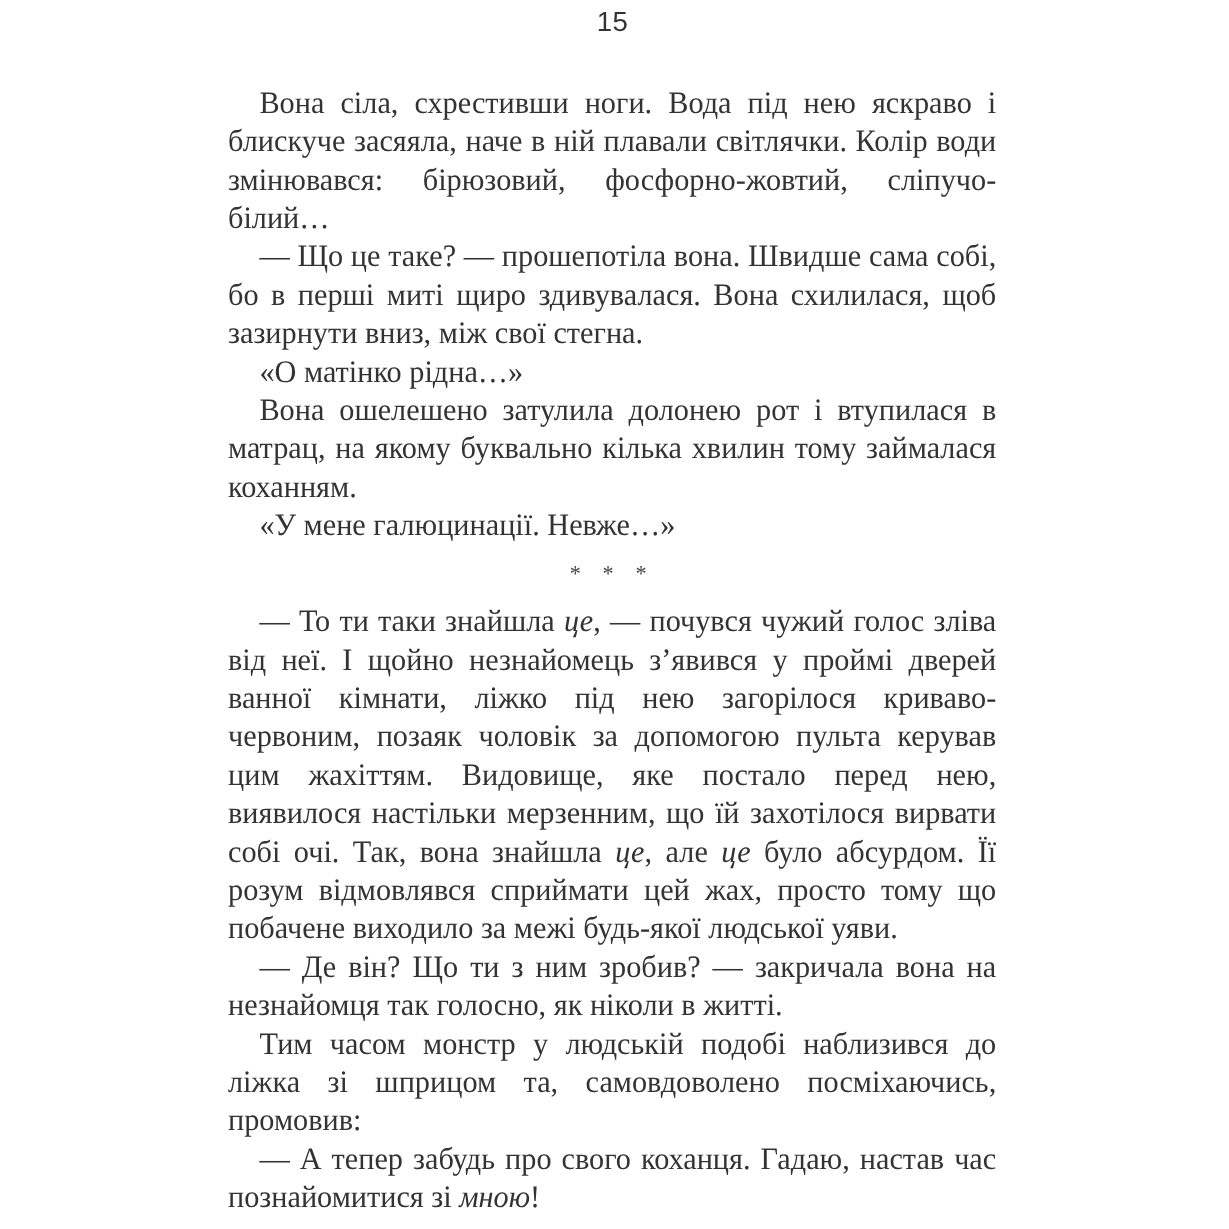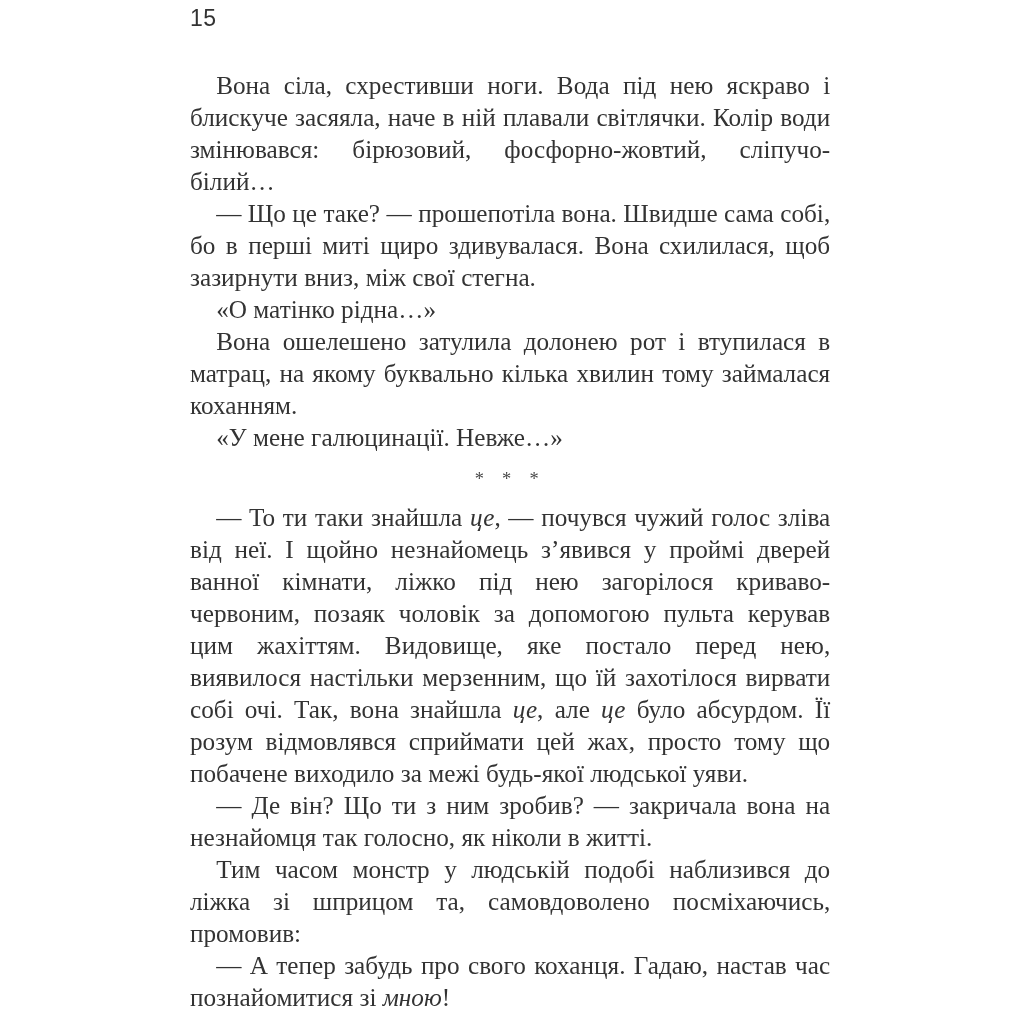--- a/index.html
+++ b/index.html
@@ -15,21 +15,21 @@
   }
   .page {
     position: absolute;
     inset: 0;
   }
   .page-number {
     position: absolute;
     top: 5px;
     left: 190px;
     width: 641px;
-    text-align: left;
+    text-align: center;
     font-family: "Liberation Sans", "DejaVu Sans", sans-serif;
     font-size: 23px;
     letter-spacing: 0.5px;
   }
   .text-column {
     position: absolute;
     left: 190px;
     top: 70px;
     width: 660px;
     transform: scaleX(0.97);

